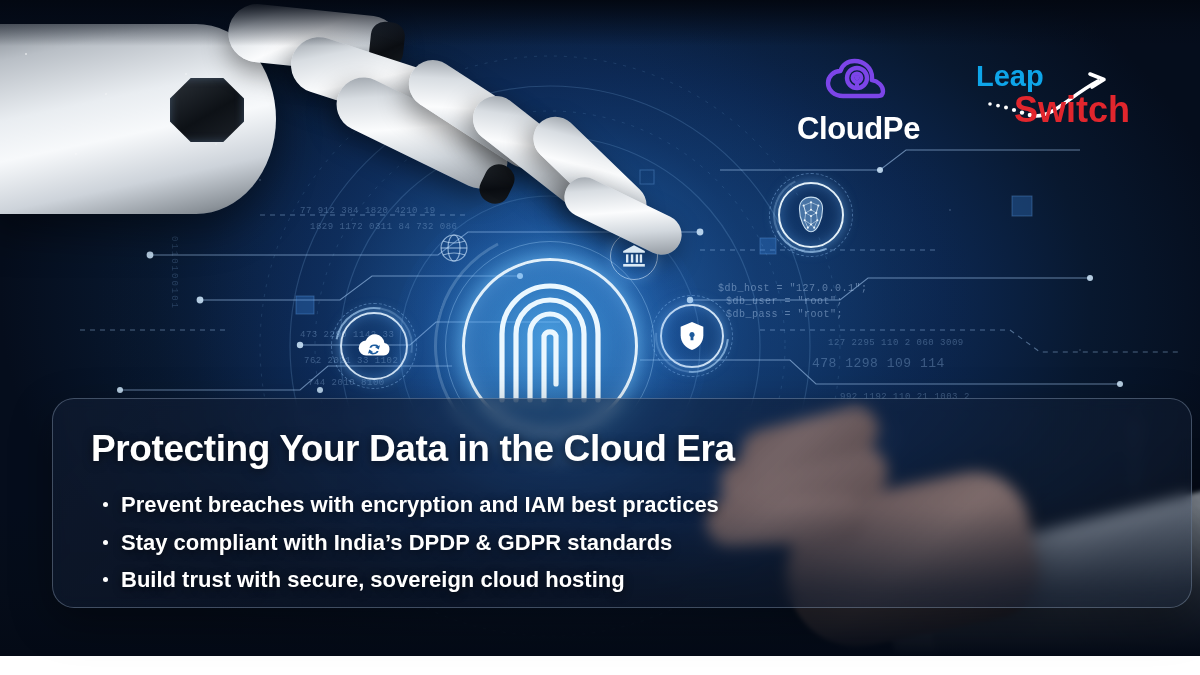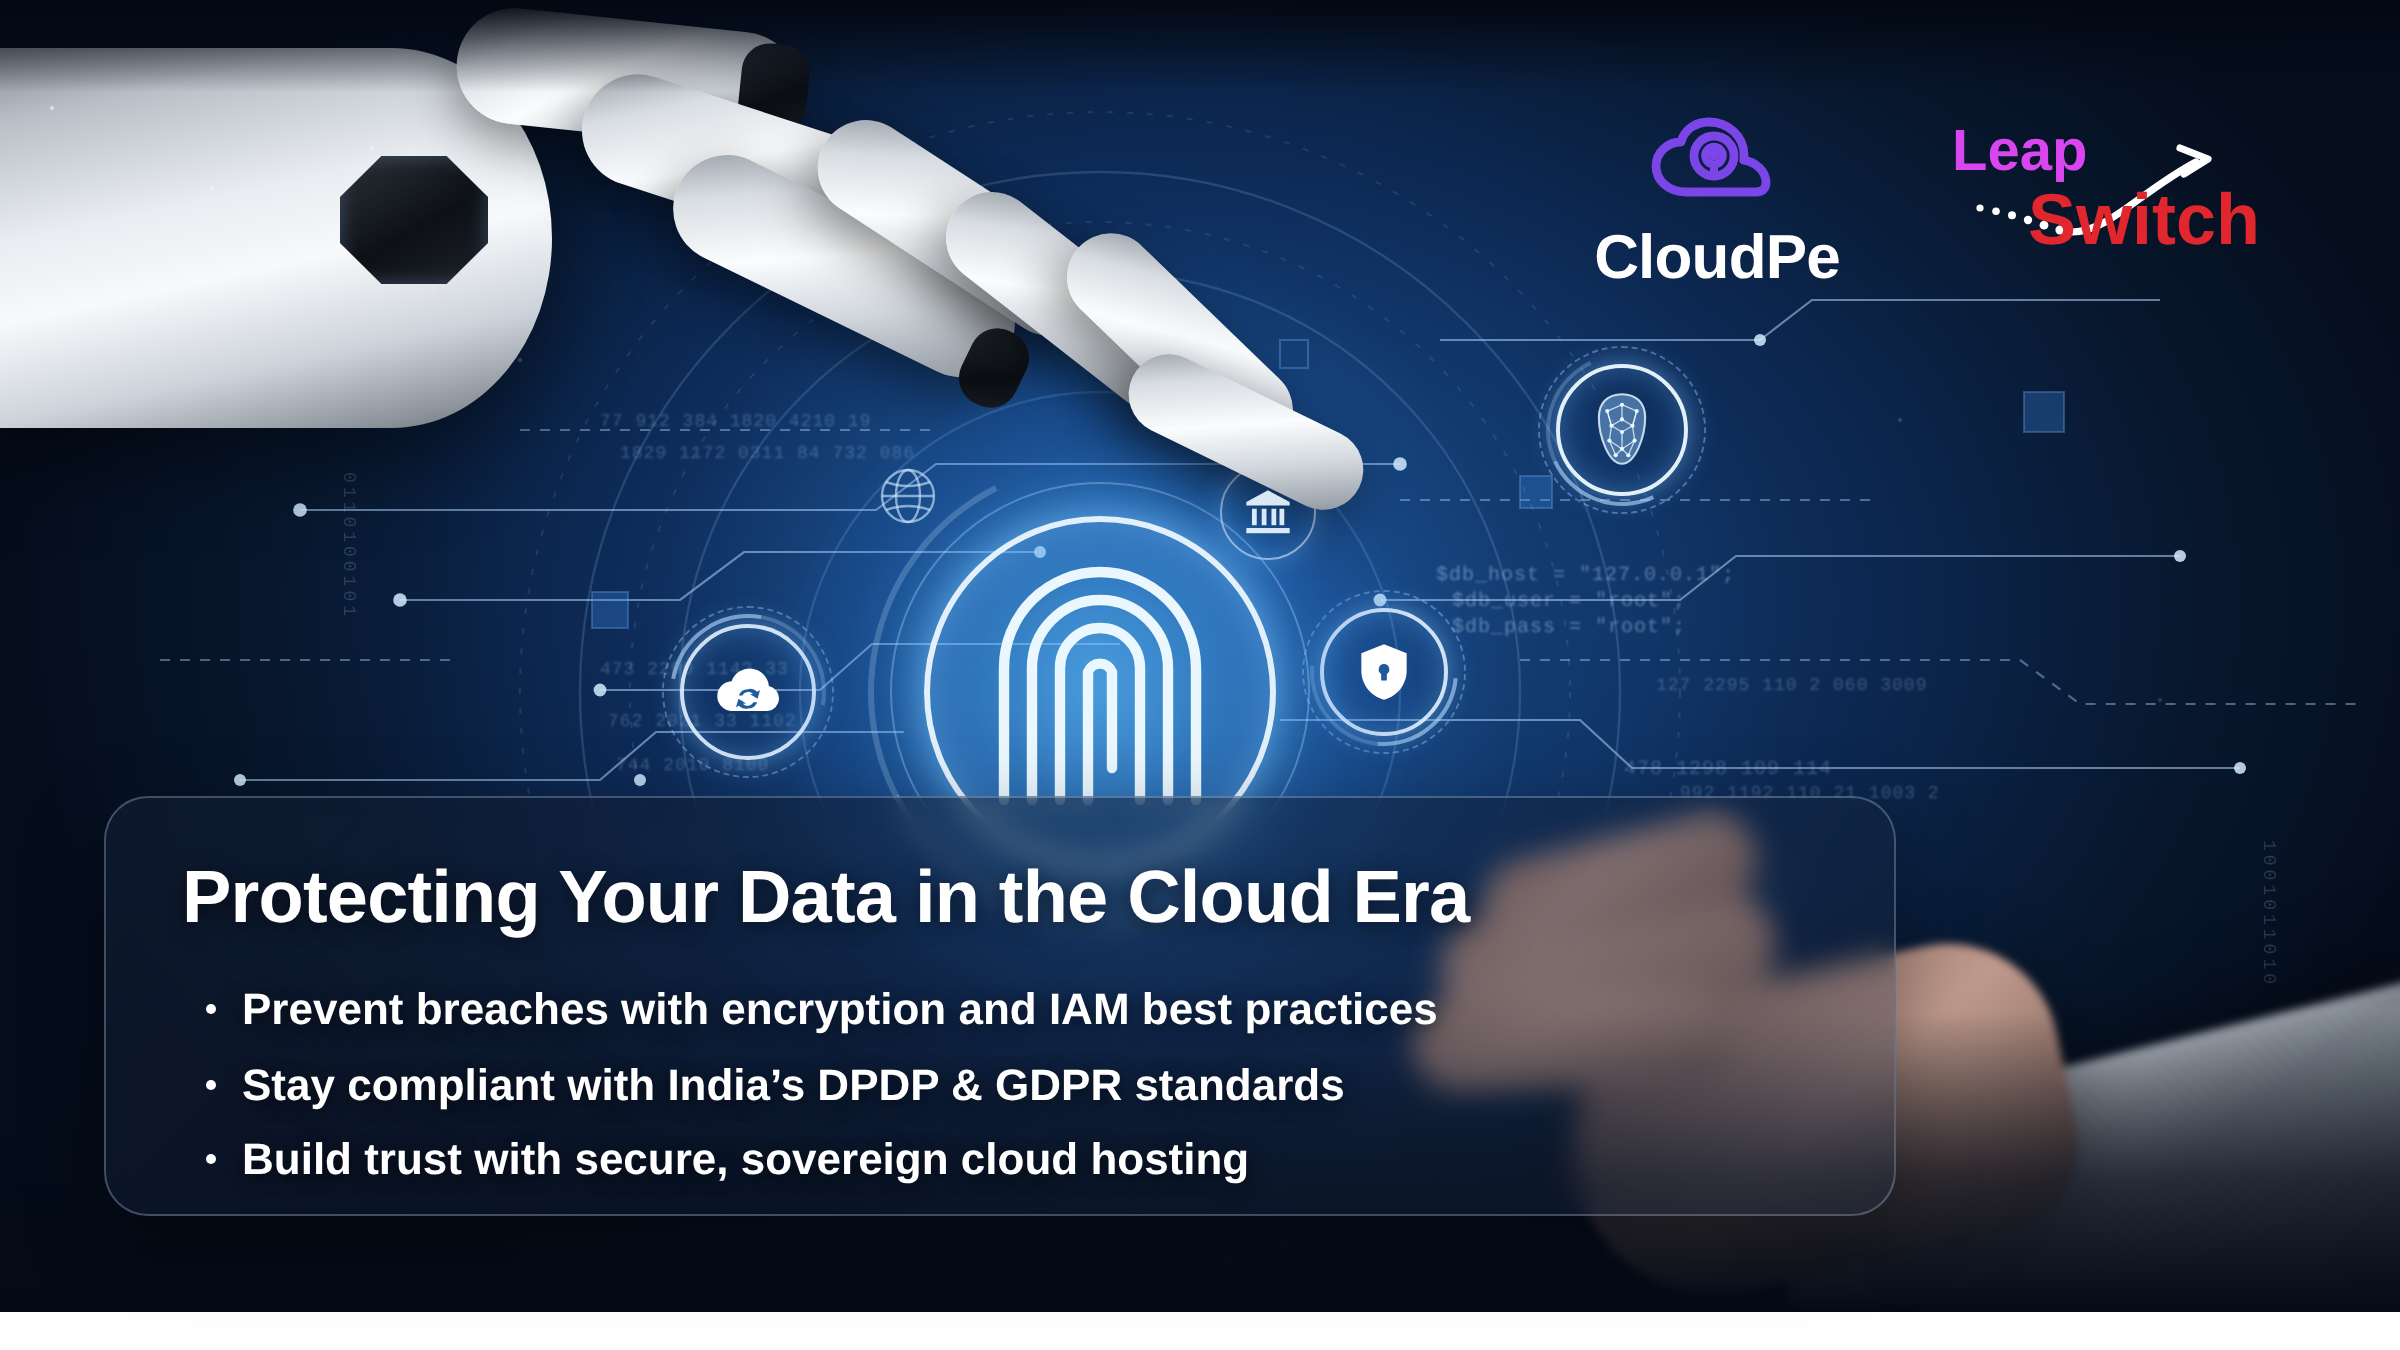--- a/index.html
+++ b/index.html
@@ -196,31 +196,31 @@
     z-index:30;
   }
   .logo-cloudpe { display:flex; flex-direction:column; align-items:center; }
   .logo-cloudpe .wordmark {
     color:#ffffff; font-size:31px; font-weight:bold; letter-spacing:-0.4px;
     line-height:1; margin-top:11px;
   }
   .logo-leapswitch { position:relative; width:180px; height:80px; }
   .logo-leapswitch .leap {
     position:absolute; left:4px; top:2px;
-    color:#d946ef; font-size:29px; font-weight:bold; line-height:1;
+    color:#0ea5e9; font-size:29px; font-weight:bold; line-height:1;
   }
   .logo-leapswitch .switch {
     position:absolute; left:42px; top:32px;
     color:#e1262d; font-size:36px; font-weight:bold; line-height:1;
   }
   .logo-leapswitch svg { position:absolute; left:0; top:0; }
 
   
   .card {
-    position:absolute; left:52px; top:398px; width:896px; height:210px;
+    position:absolute; left:52px; top:398px; width:1140px; height:210px;
     border-radius:22px;
     border:1px solid rgba(190,210,235,0.30);
     background:linear-gradient(135deg, rgba(18,30,52,0.62) 0%, rgba(14,24,44,0.50) 45%, rgba(30,44,68,0.30) 100%);
     backdrop-filter:blur(7px);
     -webkit-backdrop-filter:blur(7px);
     box-shadow:0 14px 40px rgba(0,0,0,0.34);
     z-index:25;
     padding:30px 40px 0 38px;
   }
   .card h1 {
@@ -322,21 +322,21 @@
     <div class="bgtext code" style="left:718px; top:283px; font-size:10px;">$db_host = "127.0.0.1";</div>
     <div class="bgtext code" style="left:726px; top:296px; font-size:10px;">$db_user = "root";</div>
     <div class="bgtext code" style="left:726px; top:309px; font-size:10px;">$db_pass = "root";</div>
 
     <div class="bgtext" style="left:300px; top:206px; font-size:9px;text-align:center;">77 912 384 1820 4210 19</div>
     <div class="bgtext" style="left:310px; top:222px; font-size:9px;">1829 1172 0311 84 732 086</div>
     <div class="bgtext" style="left:300px; top:330px; font-size:9px;">473 2290 1142 33</div>
     <div class="bgtext" style="left:304px; top:356px; font-size:9px;">762 2021 33 1102</div>
     <div class="bgtext" style="left:308px; top:378px; font-size:9px;">744 2010 8100</div>
     <div class="bgtext" style="left:828px; top:338px; font-size:9px;">127 2295 110 2   060    3009</div>
-    <div class="bgtext" style="left:812px; top:380px; font-size:10px;">478 1298 109 114</div>
+    <div class="bgtext" style="left:812px; top:356px; font-size:13px;">478 1298 109 114</div>
     <div class="bgtext" style="left:840px; top:392px; font-size:9px;">992 1192 110 21 1003 2</div>
 
     <div class="binary-col" style="left:168px; top:236px; height:180px;">0110100101</div>
     <div class="binary-col" style="left:1128px; top:420px; height:170px;">1001011010</div>
 
     <div class="node" style="left:432px; top:226px; width:44px; height:44px;">
       <svg width="40" height="40" viewBox="0 0 40 40">
         <g fill="none" stroke="rgba(205,230,255,0.62)" stroke-width="1.2">
           <circle cx="20" cy="20" r="13"></circle>
           <ellipse cx="20" cy="20" rx="6" ry="13"></ellipse>

